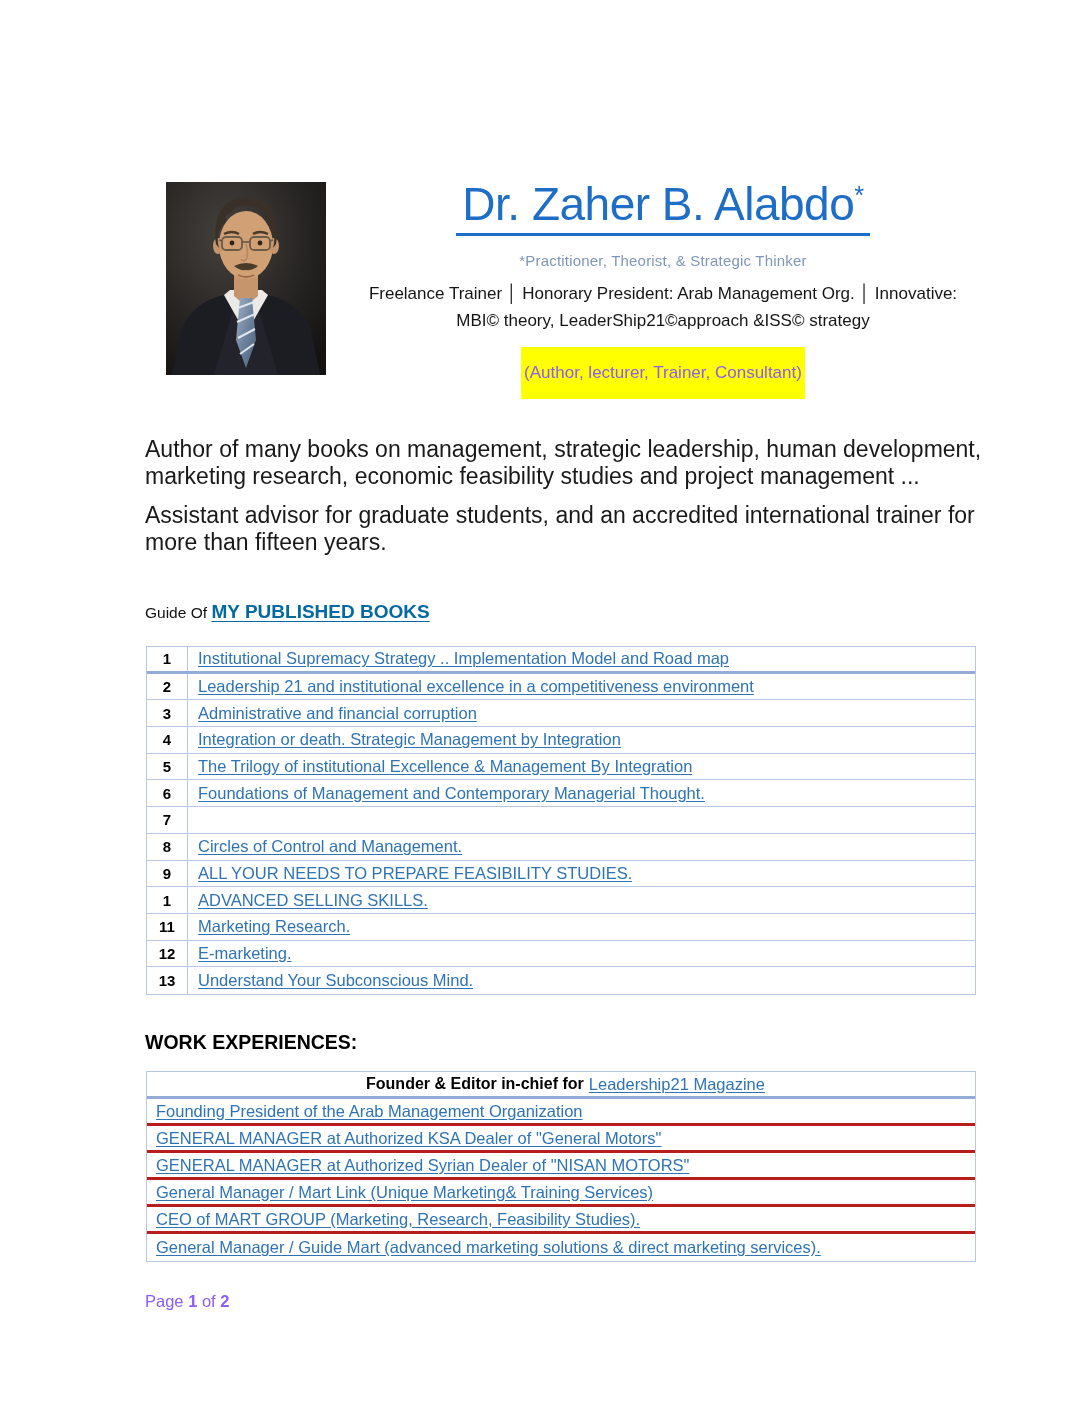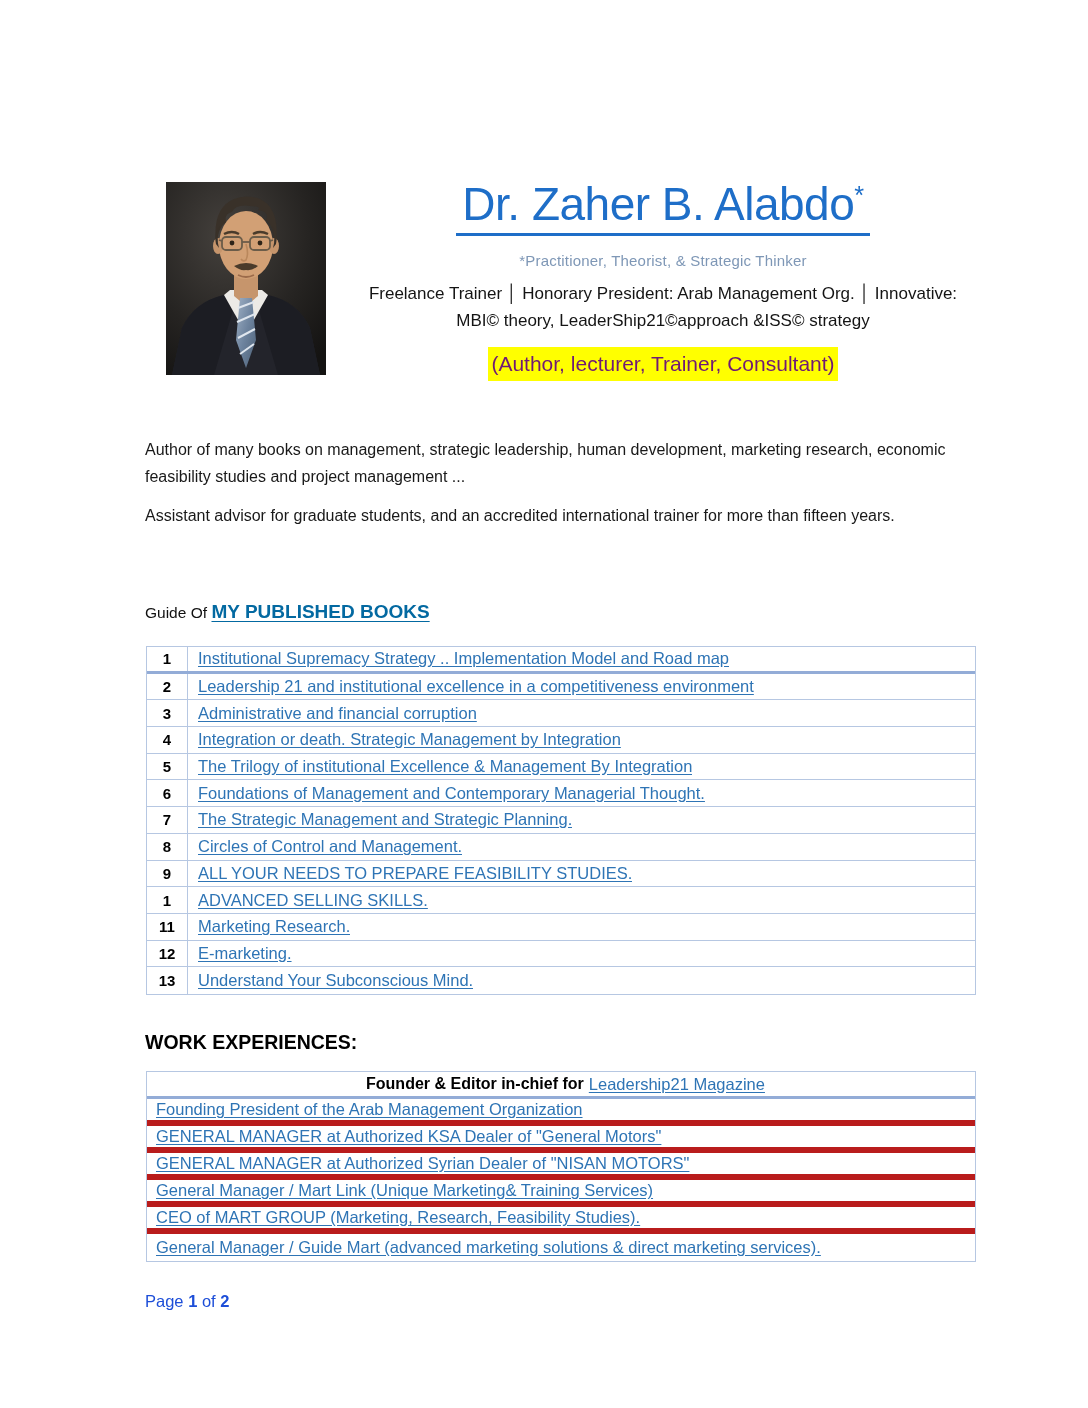--- a/index.html
+++ b/index.html
@@ -35,31 +35,31 @@
     font-size: 15px; color: #7E97B6; letter-spacing: 0.2px;
   }
   .tagline {
     margin-top: 11px;
     font-size: 17px; line-height: 27px; color: #141414;
   }
   .highlight-row { margin-top: 13px; }
   .highlight {
     display: inline-block;
     background: #FFFF00;
-    color: #701a75;
-    font-size: 21px;
-    padding: 5px 3px;
+    color: #8b5cf6;
+    font-size: 17px;
+    padding: 16px 3px;
   }
 
   
   .intro {
     position: absolute; left: 129px; top: 436px; width: 840px;
   }
   .intro p {
-    font-size: 16px; line-height: 27px; color: #191919;
+    font-size: 23px; line-height: 27px; color: #191919;
     margin-bottom: 12px;
   }
 
   
   .books-heading { position: absolute; left: 129px; top: 601px; }
   .books-heading .prefix { font-size: 15.5px; color: #111; }
   .books-heading .heading-link {
     font-size: 19px; font-weight: bold; color: #0369a1;
     text-decoration: underline; text-underline-offset: 3px;
     cursor: pointer;
@@ -92,31 +92,31 @@
   .work-heading {
     position: absolute; left: 129px; top: 1031px;
     font-size: 19.5px; font-weight: bold; color: #000;
   }
   .work-table {
     position: absolute; left: 130px; top: 1071px; width: 830px;
     border: 1px solid #B6C7E2; background: #fff;
   }
   .work-row {
     display: flex; align-items: center; height: 27px;
-    border-bottom: 6px solid #b91c1c;
+    border-bottom: 3px solid #b91c1c;
     padding-left: 9px; white-space: nowrap; overflow: hidden;
   }
   .work-row:first-child { border-bottom: 3px solid #93ACD7; justify-content: center; }
   .work-row:last-child { border-bottom: none; }
   .work-prefix { font-size: 16px; font-weight: bold; color: #000; margin-right: 5px; }
 
   
   .footer {
     position: absolute; left: 129px; top: 1292px;
-    font-size: 16.5px; color: #1d4ed8;
+    font-size: 16.5px; color: #8b5cf6;
   }
   .footer b { font-weight: bold; }
 </style>
 </head>
 <body>
 
 <div class="page">
 
   <svg class="photo" viewBox="0 0 160 193" xmlns="http://www.w3.org/2000/svg" preserveAspectRatio="none">
     <defs>
@@ -215,21 +215,20 @@
     <div class="book-row">
       <div class="num-cell">5</div>
       <div class="title-cell"><span class="doc-link">The Trilogy of institutional Excellence &amp; Management By Integration</span></div>
     </div>
     <div class="book-row">
       <div class="num-cell">6</div>
       <div class="title-cell"><span class="doc-link">Foundations of Management and Contemporary Managerial Thought.</span></div>
     </div>
     <div class="book-row">
       <div class="num-cell">7</div>
-      <div class="title-cell"><span class="doc-link">The Strategic Management and Strategic Planning.</span></div>
     </div>
     <div class="book-row">
       <div class="num-cell">8</div>
       <div class="title-cell"><span class="doc-link">Circles of Control and Management.</span></div>
     </div>
     <div class="book-row">
       <div class="num-cell">9</div>
       <div class="title-cell"><span class="doc-link">ALL YOUR NEEDS TO PREPARE FEASIBILITY STUDIES.</span></div>
     </div>
     <div class="book-row">

